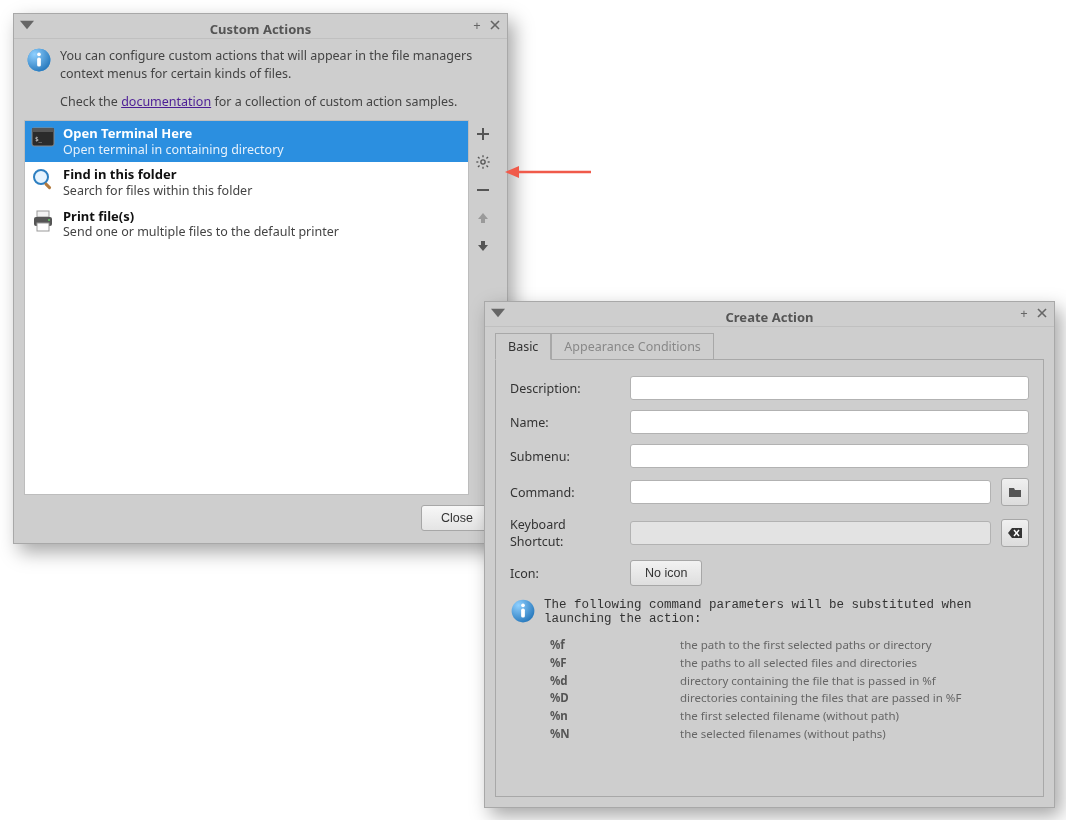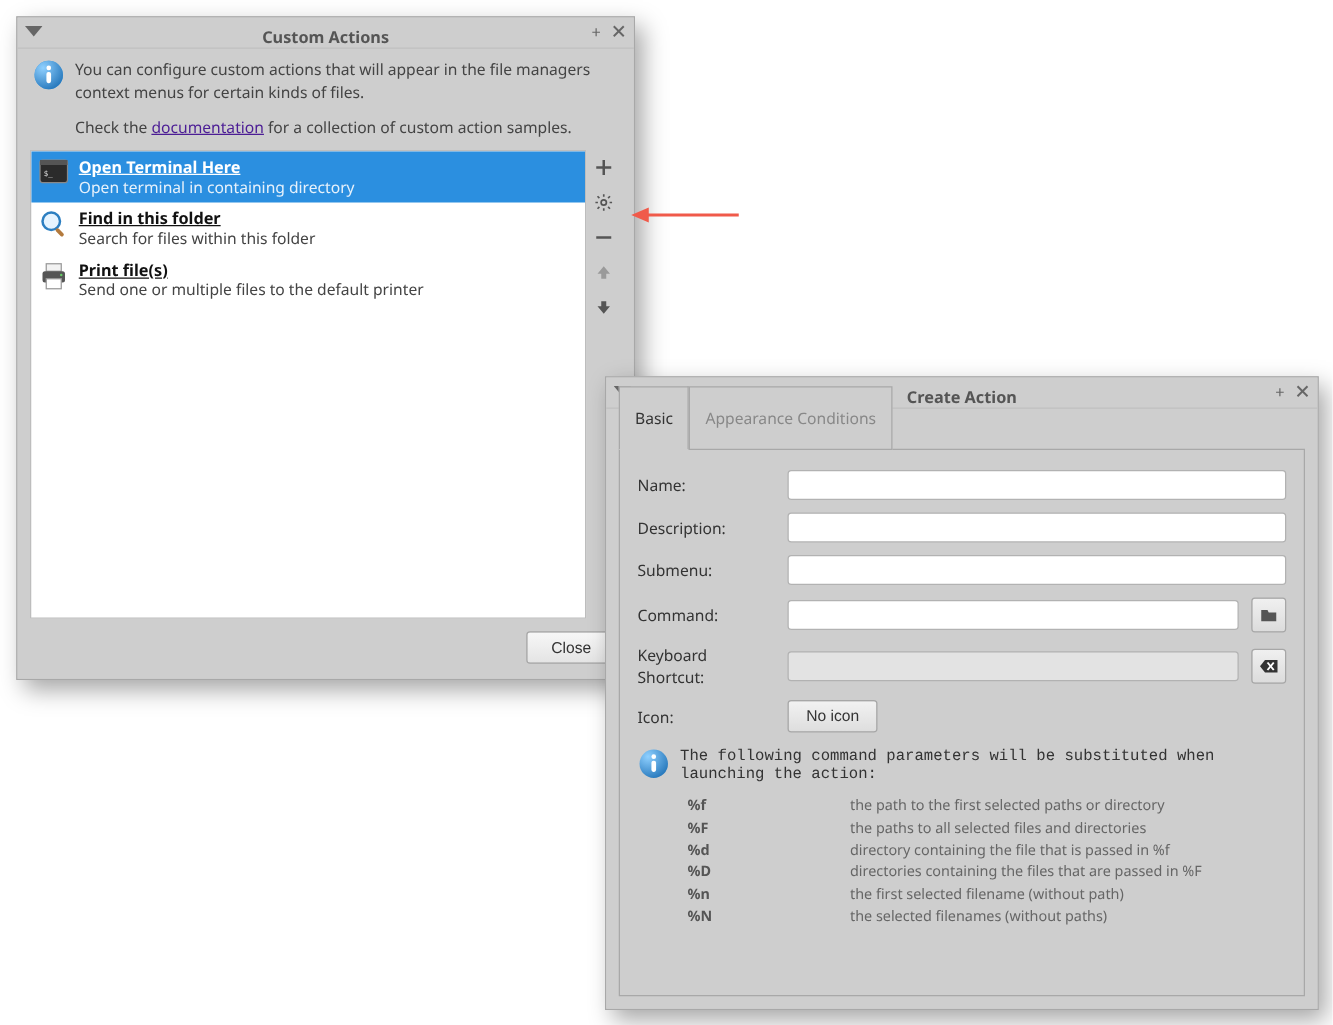--- a/index.html
+++ b/index.html
@@ -129,21 +129,20 @@
     margin-top: 1px;
   }
   .action-item .act-text {
     display: flex;
     flex-direction: column;
     line-height: 1.3;
   }
   .action-item .act-title {
     font-weight: bold;
     font-size: 13px;
-    text-decoration: underline;
   }
   .action-item .act-desc {
     font-size: 12.5px;
   }
   .action-item.selected .act-desc { color: #e6f1fb; }
   .action-item:not(.selected) .act-title { color: #111; }
   .action-item:not(.selected) .act-desc { color: #444; }
 
   .side-toolbar {
     width: 28px;
@@ -208,21 +207,21 @@
     display:flex;
     flex-direction:column;
   }
   .tabbar {
     display:flex;
     align-items:flex-end;
     height:26px;
     position:relative;
   }
   .tab {
-    padding: 16px 12px;
+    padding: 4px 12px;
     font-size:12.5px;
     border:1px solid #a8a8a8;
     background:#cecece;
     color:#888;
     position:relative;
     top:1px;
     cursor:pointer;
   }
   .tab.active {
     background:#cecece;
@@ -454,25 +453,25 @@
   </div>
 
   <div class="cra-body">
     <div class="tabbar">
       <div class="tab active">Basic</div>
       <div class="tab">Appearance Conditions</div>
     </div>
     <div class="tabpanel">
 
       <div class="form-row">
+        <span class="flabel">Description:</span>
+        <input class="finput" style="">
+      </div>
+      <div class="form-row">
         <span class="flabel">Name:</span>
-        <input class="finput" style="">
-      </div>
-      <div class="form-row">
-        <span class="flabel">Description:</span>
         <input class="finput" style="">
       </div>
       <div class="form-row">
         <span class="flabel">Submenu:</span>
         <input class="finput" style="">
       </div>
       <div class="form-row">
         <span class="flabel">Command:</span>
         <input class="finput" style="flex: 1 1 0%;">
         <span class="icon-btn-after">

